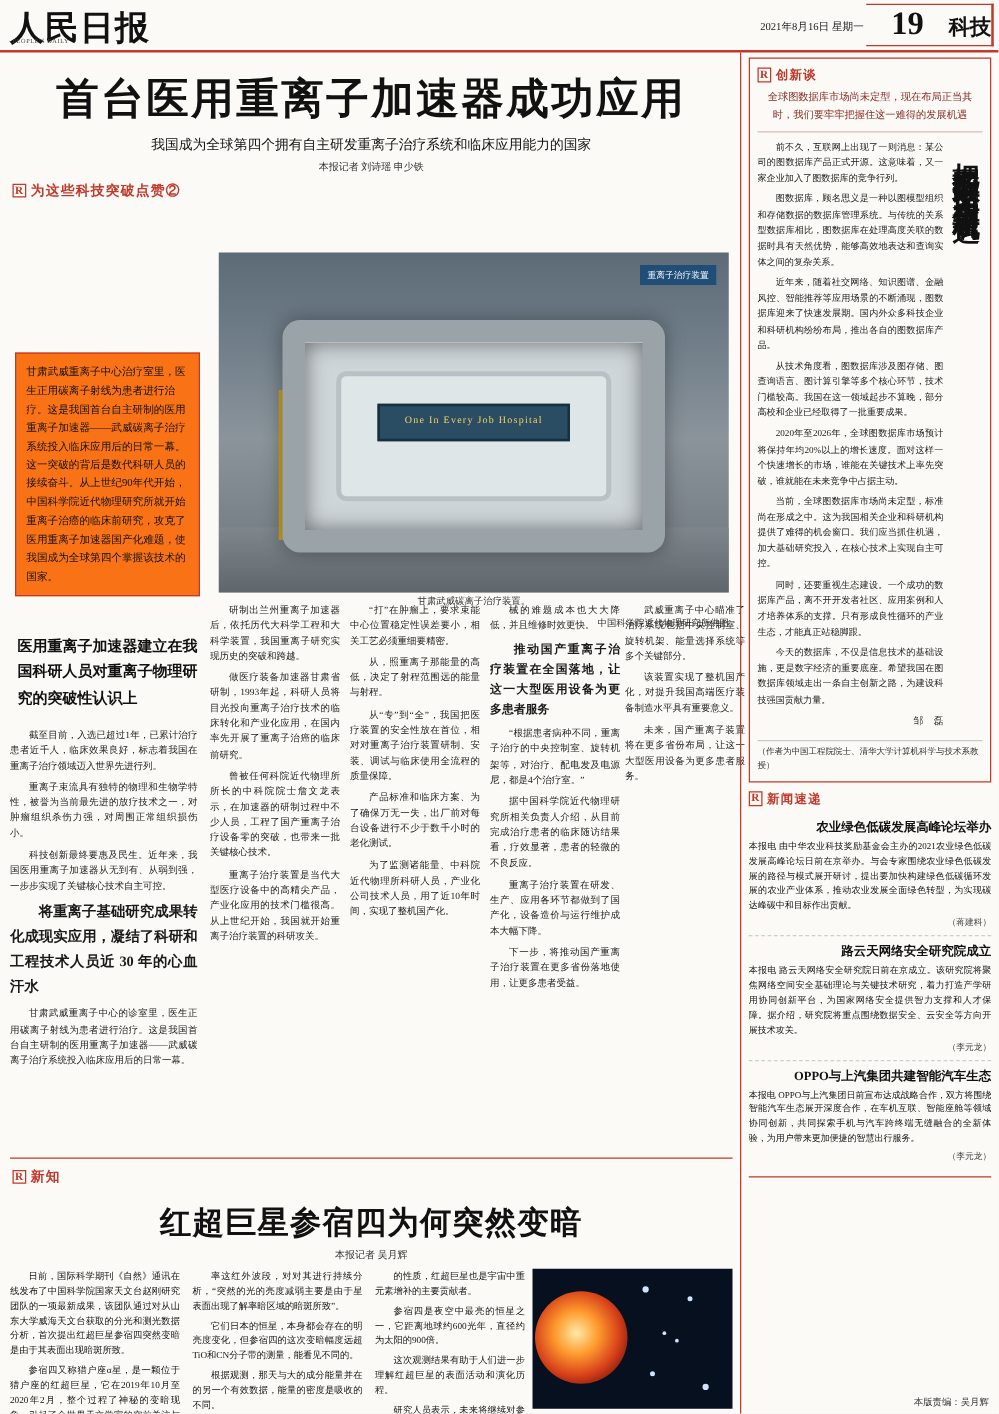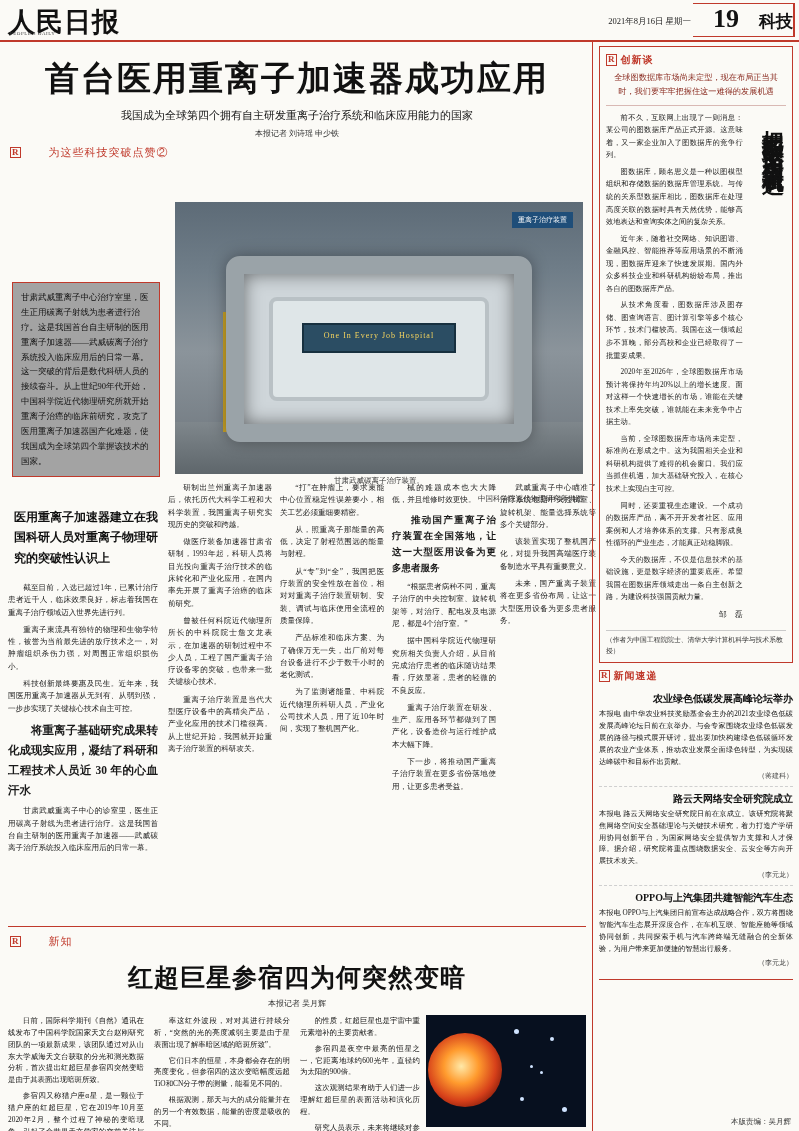--- a/index.html
+++ b/index.html
@@ -20,37 +20,37 @@
   .left{width:592px;position:relative;padding:4px 6px 0 8px;box-sizing:border-box;}
   .right{width:207px;position:relative;border-left:1px solid #c0392b;box-sizing:border-box;padding:4px 6px;}
 
   
   .headline{font-size:34px;font-weight:bold;letter-spacing:2px;text-align:center;margin:10px 0 6px;font-family:"Liberation Serif",serif;}
   .subhead{text-align:center;font-size:11px;color:#111;margin-bottom:5px;}
   .byline{text-align:center;font-size:8px;color:#333;margin-bottom:6px;}
 
   .tagline{display:flex;align-items:center;gap:4px;margin:2px 0 4px 2px;}
   .tag-mark{color:#c0392b;font-size:9px;font-weight:bold;border:1px solid #c0392b;padding:0 1px;line-height:1.1;}
-  .tag-text{color:#c0392b;font-size:11px;font-weight:normal;letter-spacing:1px;margin-left:24px;}
+  .tag-text{color:#c0392b;font-size:11px;font-weight:bold;letter-spacing:1px;}
 
   
   .photo-wrap{position:absolute;left:175px;top:160px;width:408px;height:272px;}
   .photo{width:100%;height:100%;background:linear-gradient(180deg,#5d6b77 0%,#6f7d88 25%,#8b949b 55%,#6b737a 100%);position:relative;overflow:hidden;}
   .ring{position:absolute;left:50%;top:54%;transform:translate(-50%,-50%);width:270px;height:150px;border:18px solid #9aa3a8;border-radius:14px;box-shadow:inset 0 0 18px rgba(0,0,0,.5),0 0 16px rgba(0,0,0,.35);background:#cfd6da;}
   .ring-inner{position:absolute;left:50%;top:54%;transform:translate(-50%,-50%);width:212px;height:96px;background:#dfe6e8;border:4px solid #b9c1c5;border-radius:8px;}
   .beam{position:absolute;left:50%;top:50%;transform:translate(-50%,-50%);width:150px;height:26px;background:#2b4d63;border:2px solid #17303f;}
   .beam span{display:block;color:#f4d35e;font-size:8px;text-align:center;line-height:22px;letter-spacing:1px;}
   .floor{position:absolute;left:0;bottom:0;width:100%;height:52px;background:linear-gradient(180deg,#7f878c,#5e666b);}
   .strut{position:absolute;width:16px;background:#c9a227;}
   .banner{position:absolute;right:10px;top:10px;background:#1f4e79;color:#fff;font-size:7px;padding:3px 6px;}
   .cap{font-size:7.5px;color:#333;text-align:center;margin-top:2px;}
   .cap-right{font-size:7.5px;color:#333;position:absolute;right:0;top:292px;margin-left:29px;}
 
   
-  .quotebox{position:absolute;left:12px;top:240px;width:148px;border:1px solid #c0392b;padding:7px 8px;box-sizing:border-box;font-size:8.5px;line-height:1.75;color:#111;background:#a3a3a3;}
+  .quotebox{position:absolute;left:12px;top:240px;width:148px;border:1px solid #c0392b;padding:7px 8px;box-sizing:border-box;font-size:8.5px;line-height:1.75;color:#111;background:#f97316;}
   .lead-strong{position:absolute;left:14px;top:465px;width:146px;font-size:12px;font-weight:bold;line-height:1.7;color:#111;}
 
   
   .cols{position:absolute;left:8px;top:440px;width:578px;height:430px;}
   .col{position:absolute;top:0;width:104px;font-size:7.6px;line-height:1.62;text-align:justify;color:#1a1a1a;}
   .col p{margin:0 0 5px;text-indent:2em;}
   .col.c1{left:0;top:100px;width:150px;}
   .col.c2{left:160px;width:104px;}
   .col.c3{left:272px;width:104px;}
   .col.c4{left:384px;width:104px;}
@@ -84,21 +84,21 @@
   .rbody p{margin:0 0 4px;text-indent:2em;}
   .r-author{font-size:8px;text-align:right;color:#333;margin:2px 0 4px;}
   .r-note{font-size:6.8px;line-height:1.6;color:#333;border-top:1px solid #c9c9c9;padding-top:4px;margin-top:4px;text-indent:0;}
   .newsbox{margin-top:6px;}
   .news-item{border-bottom:1px dashed #cfcfcf;padding:5px 0;}
   .news-h{font-size:10px;font-weight:bold;text-align:right;margin-bottom:3px;}
   .news-p{font-size:7.2px;line-height:1.65;text-align:justify;}
   .news-src{font-size:7px;text-align:right;color:#444;margin-top:2px;}
   .footer{position:absolute;right:8px;bottom:4px;font-size:7.5px;color:#333;font-family:Liberation Mono, monospace;}
   .hr-red{border-top:1px solid #c0392b;margin:6px 0;}
-  .vertical-col{display:flex;gap:12px;}
+  .vertical-col{display:flex;}
 </style>
 </head>
 <body>
 
 <div class="page">
 
   <div class="masthead">
     <div class="logo">人民日报</div>
     <div class="logo-sub">PEOPLE'S DAILY</div>
     <div class="mast-date">2021年8月16日 星期一</div>

